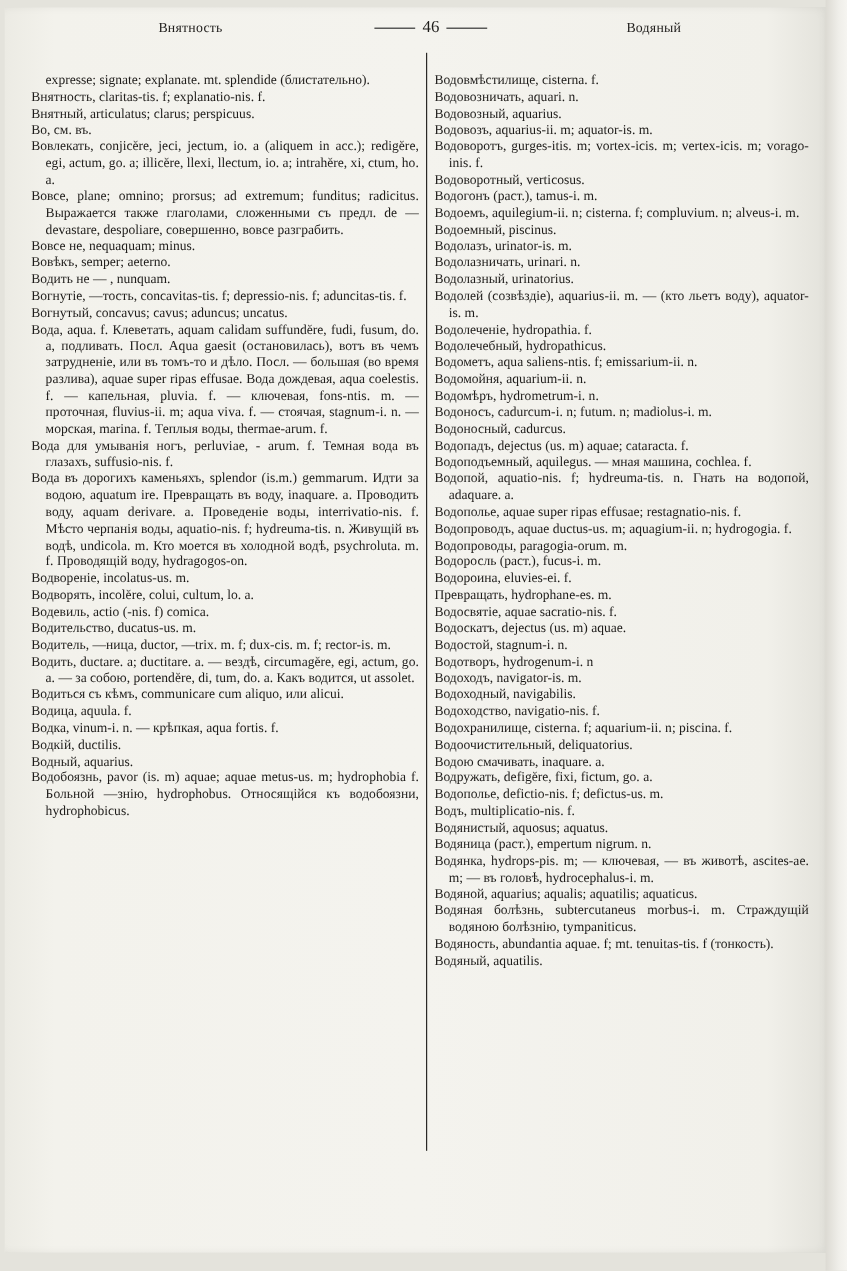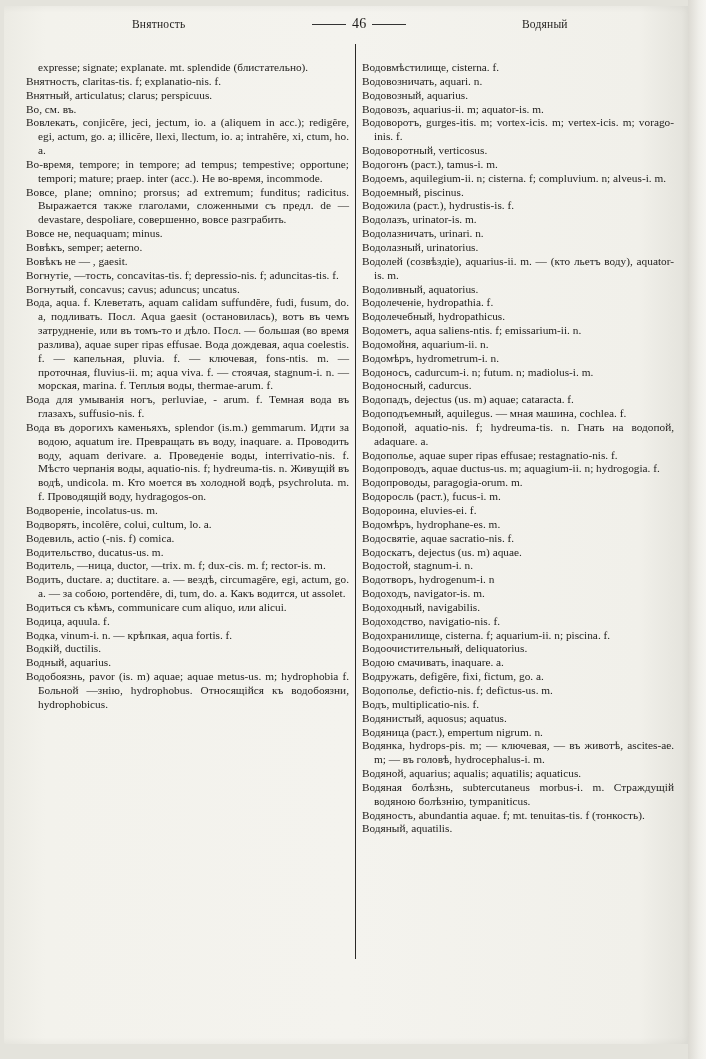--- a/index.html
+++ b/index.html
@@ -58,25 +58,24 @@
 </div>
 
 <div class="divider"></div>
 
 <div class="col col-left" id="col-left">
     <p class="entry cont">expresse; signate; explanate. mt. splendide (блистательно).</p>
     <p class="entry">Внятность, claritas-tis. f; explanatio-nis. f.</p>
     <p class="entry">Внятный, articulatus; clarus; perspicuus.</p>
     <p class="entry">Во, см. въ.</p>
     <p class="entry">Вовлекать, conjicĕre, jeci, jectum, io. a (aliquem in acc.); redigĕre, egi, actum, go. a; illicĕre, llexi, llectum, io. a; intrahĕre, xi, ctum, ho. a.</p>
-    <p class="entry">Во-время, tempore; in tempore; ad tempus; tempestive; opportune; tempori; mature; praep. inter (acc.). Не во-время, incommode.</p>
     <p class="entry">Вовсе, plane; omnino; prorsus; ad extremum; funditus; radicitus. Выражается также глаголами, сложенными съ предл. de — devastare, despoliare, совершенно, вовсе разграбить.</p>
     <p class="entry">Вовсе не, nequaquam; minus.</p>
     <p class="entry">Вовѣкъ, semper; aeterno.</p>
-    <p class="entry">Вовѣкъ не — , gaesit.</p>
+    <p class="entry">Водить не — , nunquam.</p>
     <p class="entry">Вогнутіе, —тость, concavitas-tis. f; depressio-nis. f; aduncitas-tis. f.</p>
     <p class="entry">Вогнутый, concavus; cavus; aduncus; uncatus.</p>
     <p class="entry">Вода, aqua. f. Клеветать, aquam calidam suffundĕre, fudi, fusum, do. a, подливать. Посл. Aqua gaesit (остановилась), вотъ въ чемъ затрудненіе, или въ томъ-то и дѣло. Посл. — большая (во время разлива), aquae super ripas effusae. Вода дождевая, aqua coelestis. f. — капельная, pluvia. f. — ключевая, fons-ntis. m. — проточная, fluvius-ii. m; aqua viva. f. — стоячая, stagnum-i. n. — морская, marina. f. Теплыя воды, thermae-arum. f.</p>
     <p class="entry">Вода для умыванія ногъ, perluviae, - arum. f. Темная вода въ глазахъ, suffusio-nis. f.</p>
     <p class="entry">Вода въ дорогихъ каменьяхъ, splendor (is.m.) gemmarum. Идти за водою, aquatum ire. Превращать въ воду, inaquare. a. Проводить воду, aquam derivare. a. Проведеніе воды, interrivatio-nis. f. Мѣсто черпанія воды, aquatio-nis. f; hydreuma-tis. n. Живущій въ водѣ, undicola. m. Кто моется въ холодной водѣ, psychroluta. m. f. Проводящій воду, hydragogos-on.</p>
     <p class="entry">Водвореніе, incolatus-us. m.</p>
     <p class="entry">Водворять, incolĕre, colui, cultum, lo. a.</p>
     <p class="entry">Водевиль, actio (-nis. f) comica.</p>
     <p class="entry">Водительство, ducatus-us. m.</p>
     <p class="entry">Водитель, —ница, ductor, —trix. m. f; dux-cis. m. f; rector-is. m.</p>
@@ -91,42 +90,40 @@
 <div class="col col-right" id="col-right">
     <p class="entry">Водовмѣстилище, cisterna. f.</p>
     <p class="entry">Водовозничать, aquari. n.</p>
     <p class="entry">Водовозный, aquarius.</p>
     <p class="entry">Водовозъ, aquarius-ii. m; aquator-is. m.</p>
     <p class="entry">Водоворотъ, gurges-itis. m; vortex-icis. m; vertex-icis. m; vorago-inis. f.</p>
     <p class="entry">Водоворотный, verticosus.</p>
     <p class="entry">Водогонъ (раст.), tamus-i. m.</p>
     <p class="entry">Водоемъ, aquilegium-ii. n; cisterna. f; compluvium. n; alveus-i. m.</p>
     <p class="entry">Водоемный, piscinus.</p>
-    <p class="entry">Водожила (раст.), hydrustis-is. f.</p>
     <p class="entry">Водолазъ, urinator-is. m.</p>
     <p class="entry">Водолазничать, urinari. n.</p>
     <p class="entry">Водолазный, urinatorius.</p>
     <p class="entry">Водолей (созвѣздіе), aquarius-ii. m. — (кто льетъ воду), aquator-is. m.</p>
-    <p class="entry">Водоливный, aquatorius.</p>
     <p class="entry">Водолеченіе, hydropathia. f.</p>
     <p class="entry">Водолечебный, hydropathicus.</p>
     <p class="entry">Водометъ, aqua saliens-ntis. f; emissarium-ii. n.</p>
     <p class="entry">Водомойня, aquarium-ii. n.</p>
     <p class="entry">Водомѣръ, hydrometrum-i. n.</p>
     <p class="entry">Водоносъ, cadurcum-i. n; futum. n; madiolus-i. m.</p>
     <p class="entry">Водоносный, cadurcus.</p>
     <p class="entry">Водопадъ, dejectus (us. m) aquae; cataracta. f.</p>
     <p class="entry">Водоподъемный, aquilegus. — мная машина, cochlea. f.</p>
     <p class="entry">Водопой, aquatio-nis. f; hydreuma-tis. n. Гнать на водопой, adaquare. a.</p>
     <p class="entry">Водополье, aquae super ripas effusae; restagnatio-nis. f.</p>
     <p class="entry">Водопроводъ, aquae ductus-us. m; aquagium-ii. n; hydrogogia. f.</p>
     <p class="entry">Водопроводы, paragogia-orum. m.</p>
     <p class="entry">Водоросль (раст.), fucus-i. m.</p>
     <p class="entry">Водороина, eluvies-ei. f.</p>
-    <p class="entry">Водомѣръ, hydrophane-es. m.</p>
+    <p class="entry">Превращать, hydrophane-es. m.</p>
     <p class="entry">Водосвятіе, aquae sacratio-nis. f.</p>
     <p class="entry">Водоскатъ, dejectus (us. m) aquae.</p>
     <p class="entry">Водостой, stagnum-i. n.</p>
     <p class="entry">Водотворъ, hydrogenum-i. n</p>
     <p class="entry">Водоходъ, navigator-is. m.</p>
     <p class="entry">Водоходный, navigabilis.</p>
     <p class="entry">Водоходство, navigatio-nis. f.</p>
     <p class="entry">Водохранилище, cisterna. f; aquarium-ii. n; piscina. f.</p>
     <p class="entry">Водоочистительный, deliquatorius.</p>
     <p class="entry">Водою смачивать, inaquare. a.</p>

